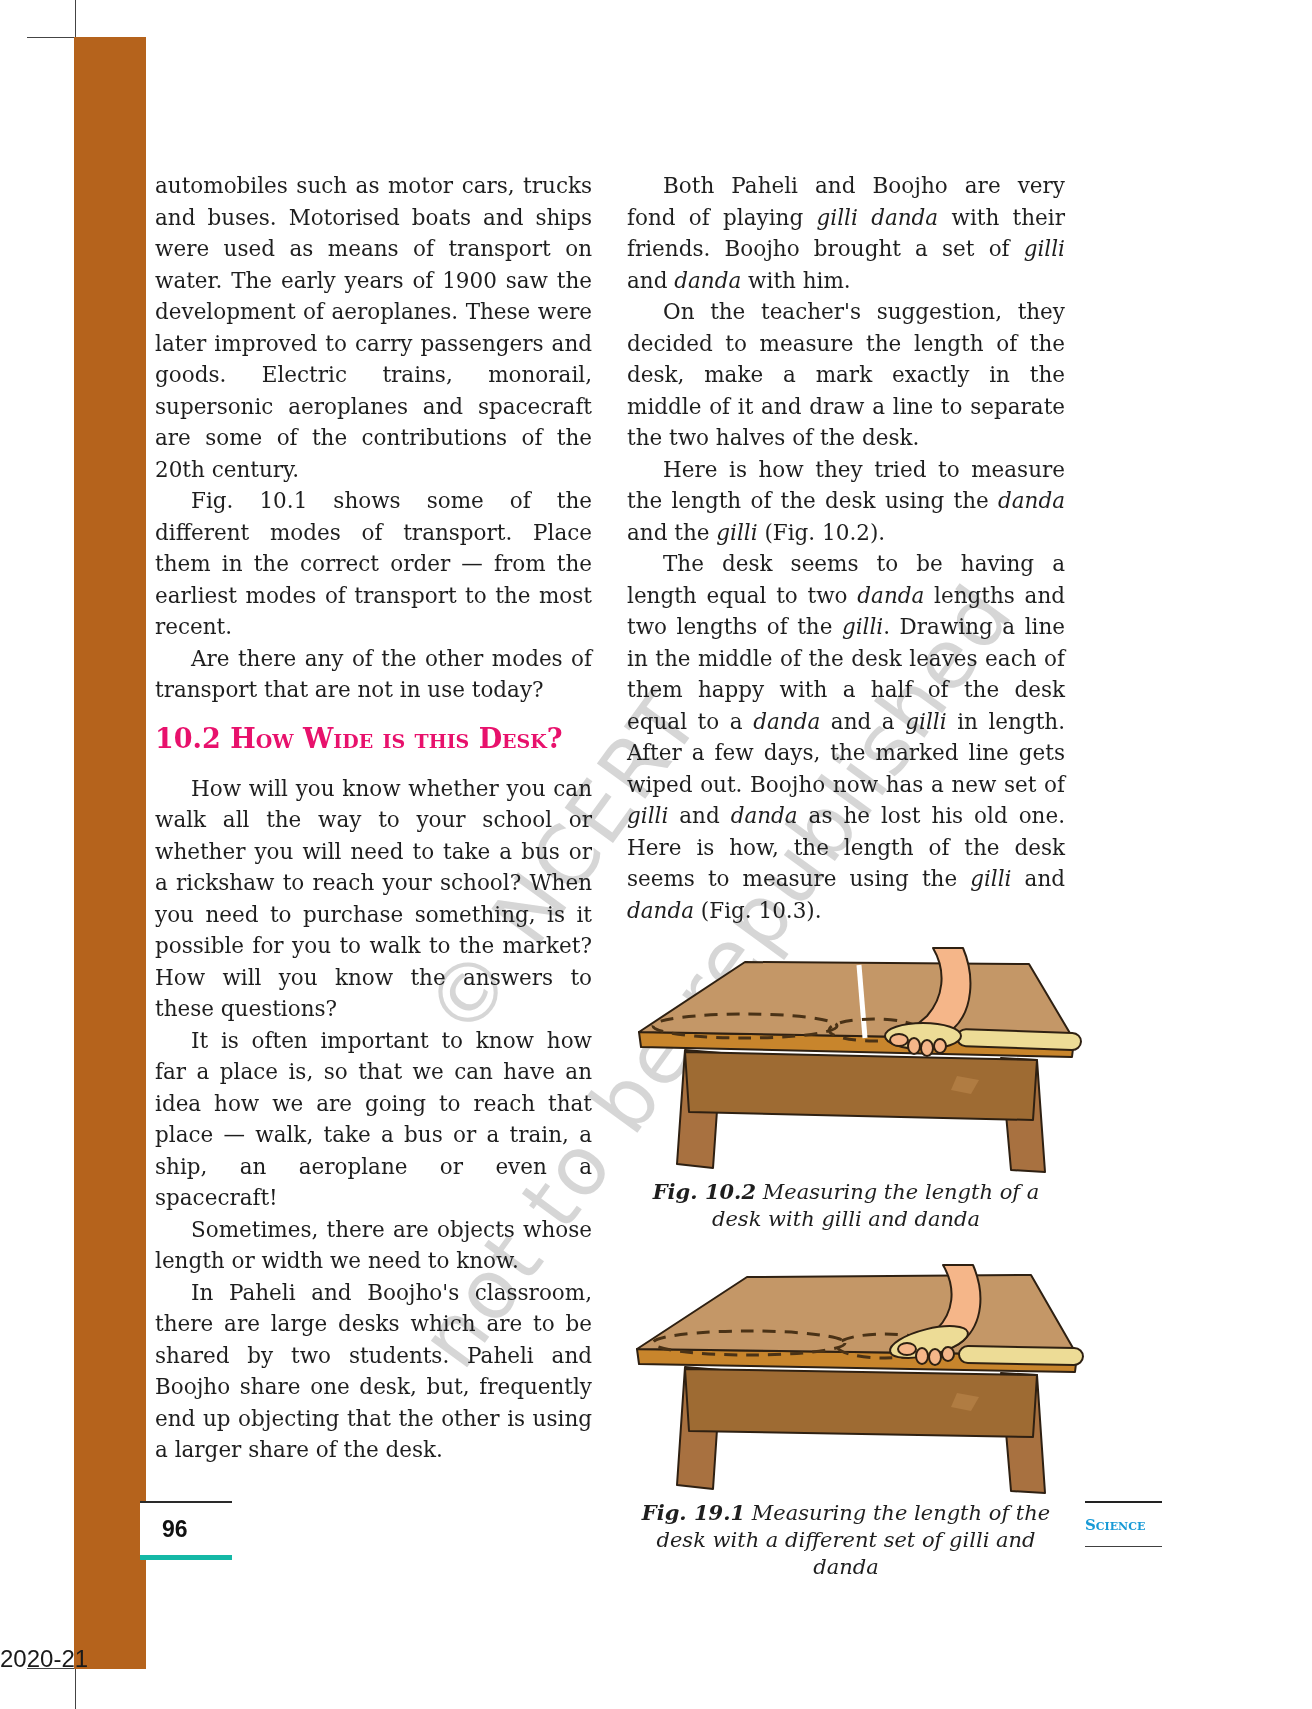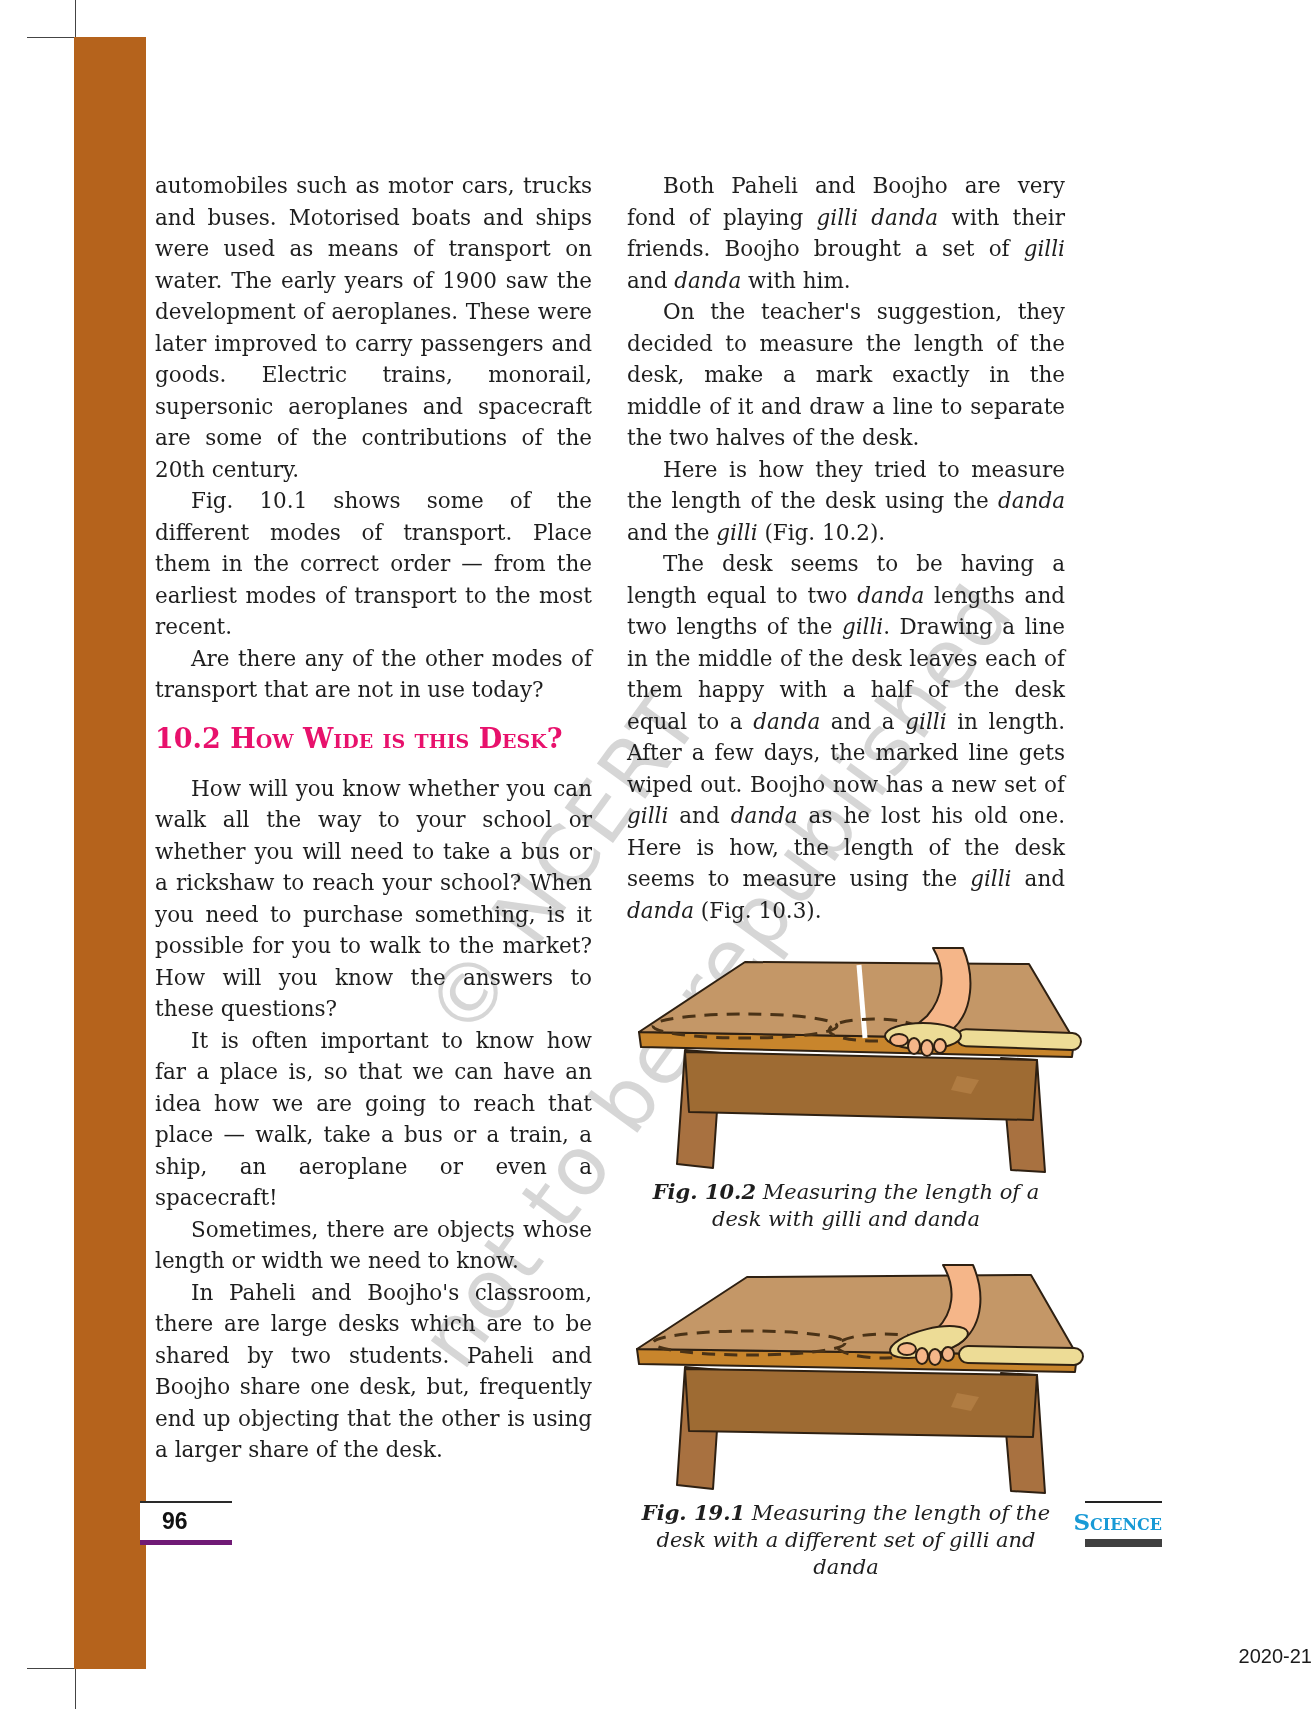--- a/index.html
+++ b/index.html
@@ -43,34 +43,34 @@
   
   .fig{margin:10px 0 4px 0;text-align:center;}
   .fig svg{display:block;margin:0 auto;}
   .fig figcaption{
     font-size:21px;line-height:27px;font-style:italic;text-align:center;
     margin:4px auto 0 auto;max-width:446px;
   }
   .fig .flabel{font-weight:bold;font-style:italic;}
   
   .pagenum-box{
-    position:absolute;left:140px;top:1501px;width:92px;height:44px;z-index:3;
-    background:#fff;border-top:2px solid #2a2a2a;border-bottom:5px solid #701a75;
+    position:absolute;left:140px;top:1501px;width:92px;height:59px;z-index:3;
+    background:#fff;border-top:2px solid #2a2a2a;border-bottom:5px solid #14b8a6;
     display:flex;align-items:center;padding-left:22px;box-sizing:border-box;
     font-family:"Liberation Sans","DejaVu Sans",sans-serif;font-weight:bold;font-size:23px;color:#111;
   }
   .subject-box{
     position:absolute;left:1085px;top:1501px;width:77px;height:46px;z-index:3;
-    border-top:2px solid #222;border-bottom:8px solid #404040;
-    display:flex;align-items:center;justify-content:flex-end;box-sizing:border-box;
-    font-variant:small-caps;font-weight:bold;font-size:23px;color:var(--subject);
+    border-top:2px solid #222;border-bottom:1px solid #404040;
+    display:flex;align-items:center;justify-content:flex-start;box-sizing:border-box;
+    font-variant:small-caps;font-weight:bold;font-size:15px;color:var(--subject);
   }
   .year{
-    position:absolute;left:0;top:1645px;width:100%;text-align:right;z-index:3;
-    font-family:"Liberation Sans","DejaVu Sans",sans-serif;font-size:20px;color:#1a1a1a;
+    position:absolute;left:0;top:1645px;width:100%;text-align:left;z-index:3;
+    font-family:"Liberation Sans","DejaVu Sans",sans-serif;font-size:24px;color:#1a1a1a;
   }
   .desk-outline{stroke:#2e2012;stroke-width:2;stroke-linejoin:round;}
   .dashed{fill:none;stroke:#4a3216;stroke-width:3;stroke-dasharray:13 9;}
 </style>
 </head>
 <body>
 
 <div class="page">
 
   <div class="crop" style="left:75px;top:0;width:1px;height:37px;"></div>

